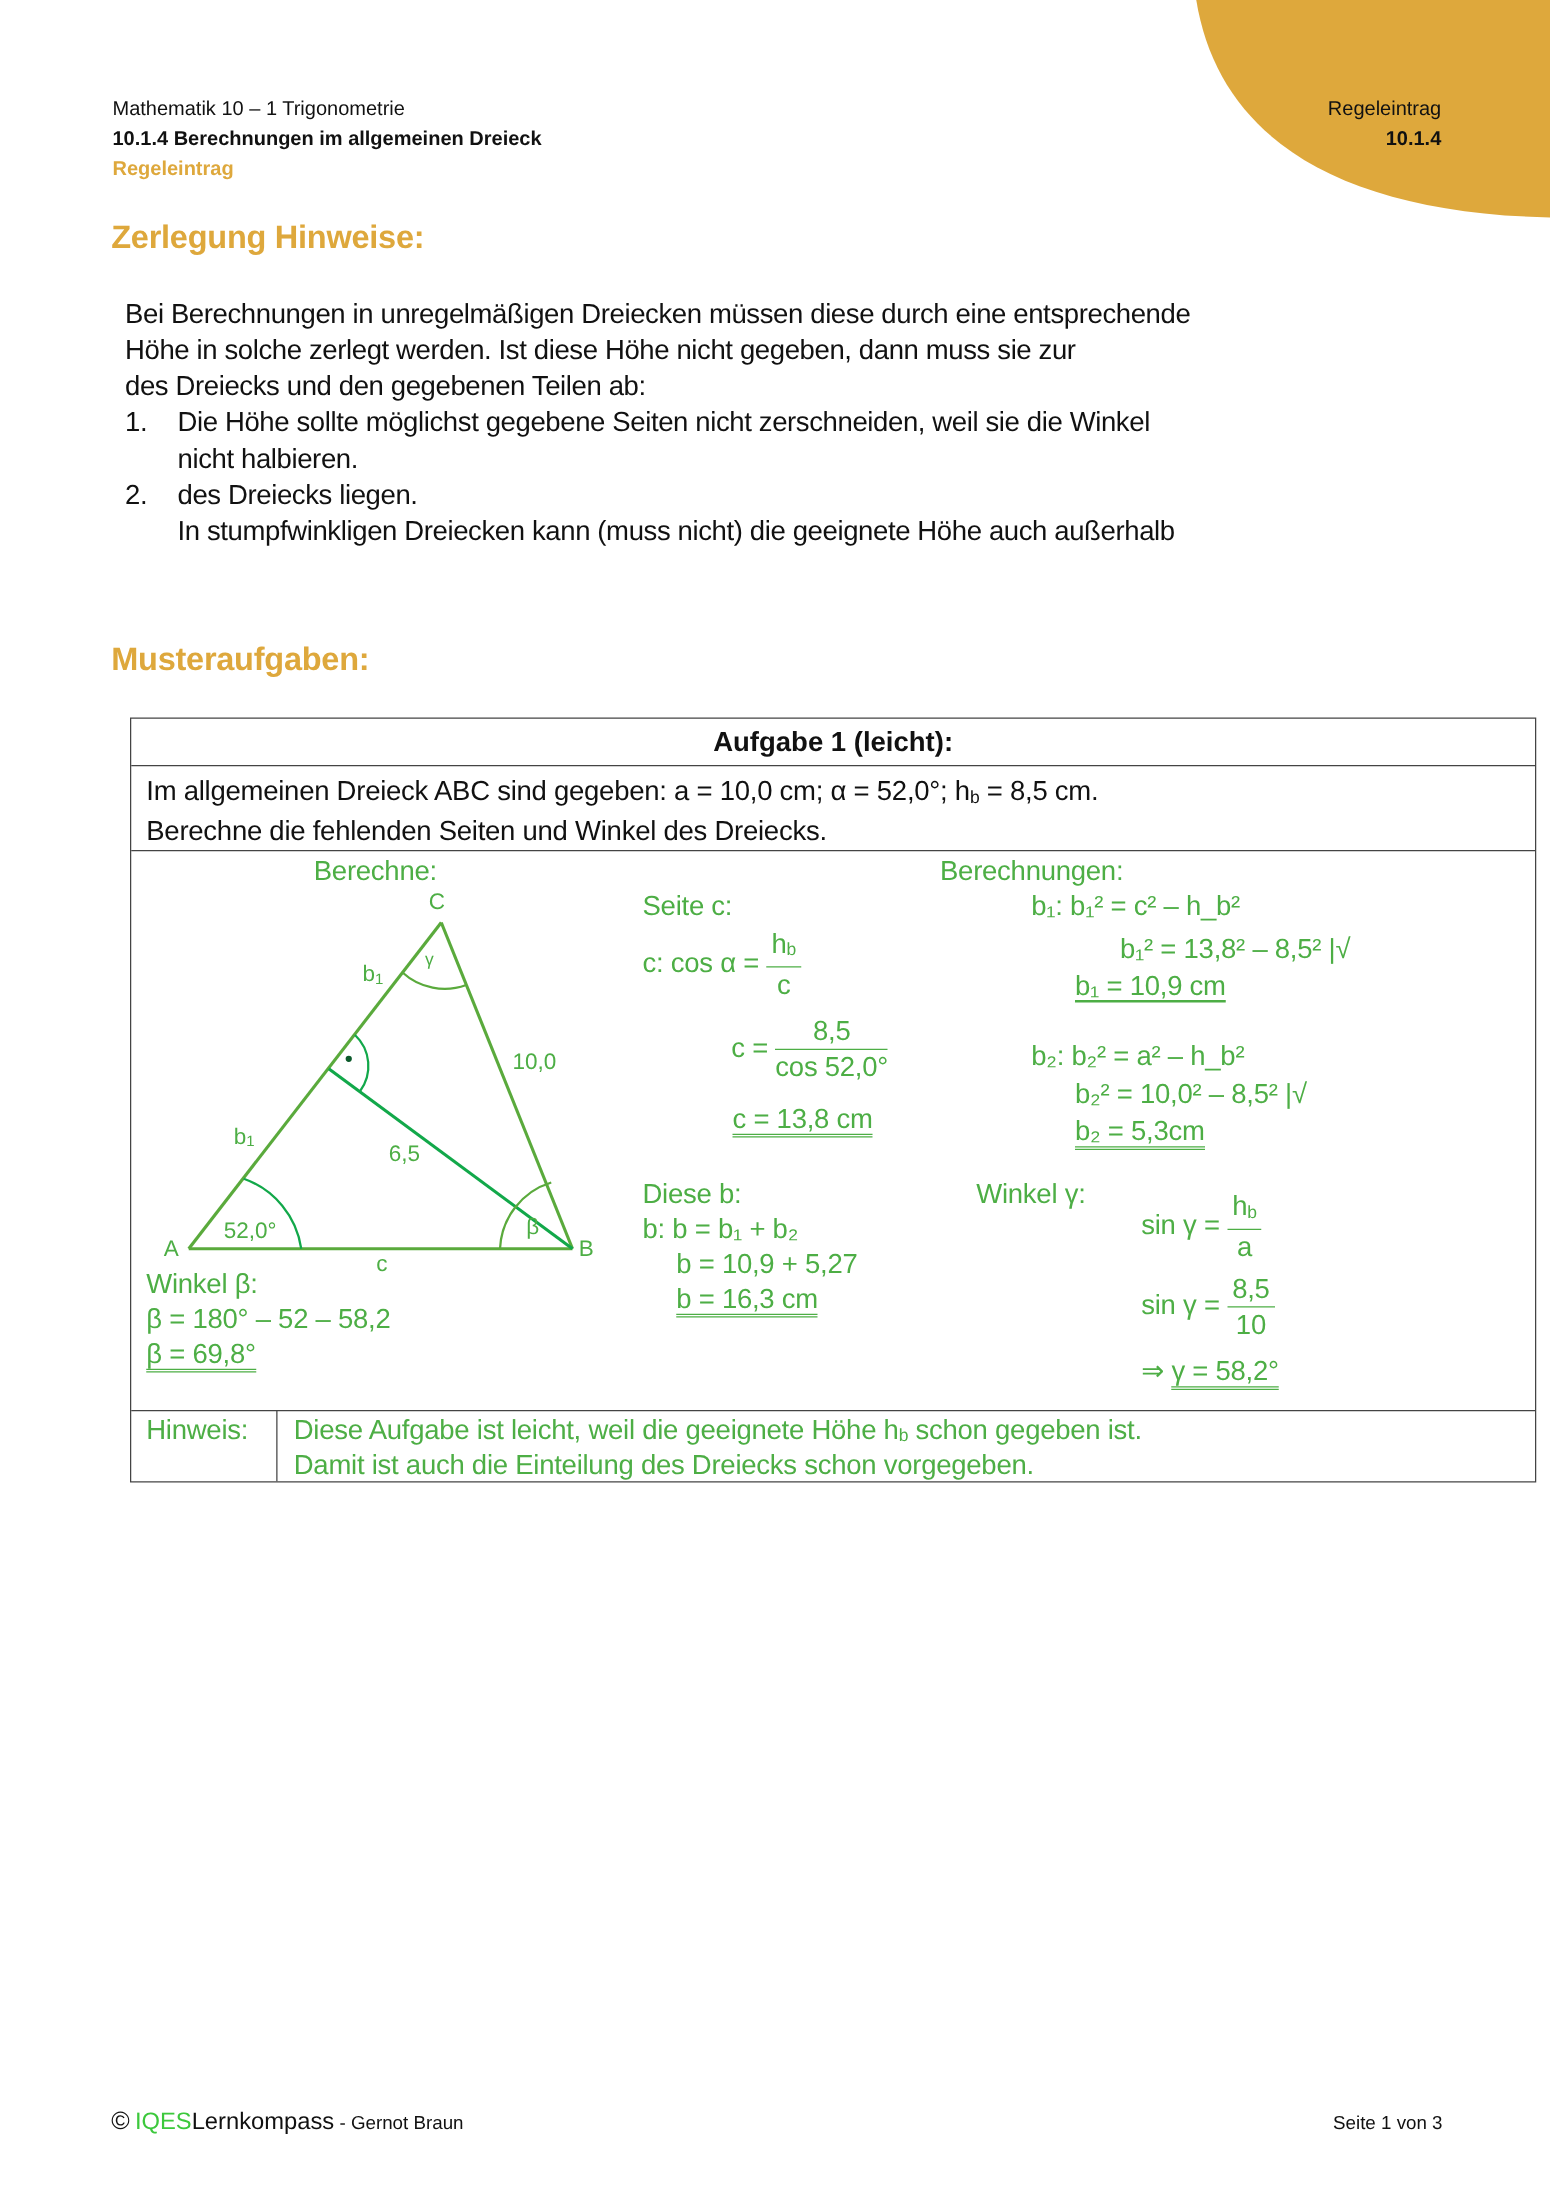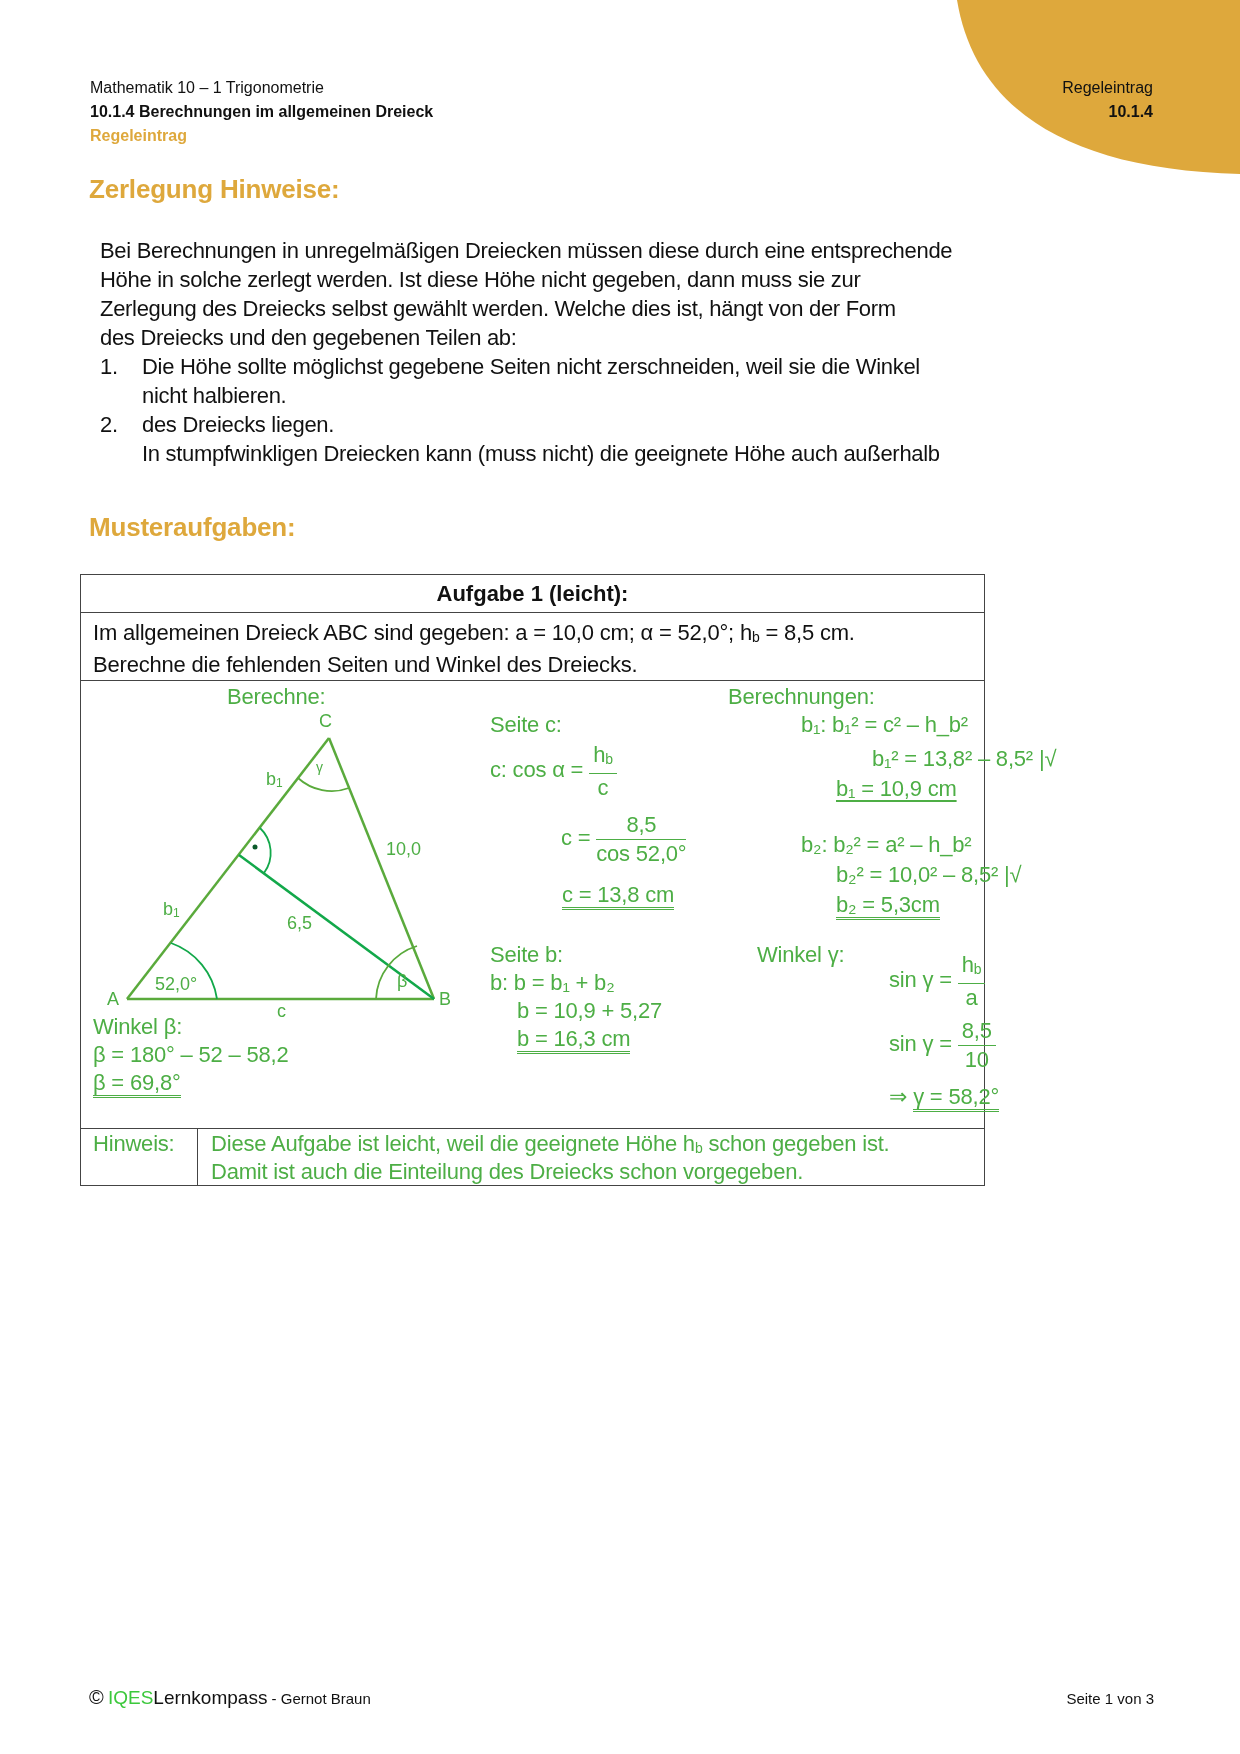--- a/index.html
+++ b/index.html
@@ -22,21 +22,21 @@
     }
     .intro {
       position: absolute; left: 100px; top: 236px; width: 1000px;
       font-size: 22px; line-height: 29px; letter-spacing: -0.3px;
     }
     .intro p { margin: 0; }
     .intro ol { margin: 0; padding: 0; list-style: none; }
     .intro li { position: relative; padding-left: 42px; }
     .intro li .num { position: absolute; left: 0; }
     .table {
-      position: absolute; left: 80px; top: 574px; width: 905px; height: 612px;
+      position: absolute; left: 104px; top: 574px; width: 1125px; height: 612px;
       border: 1.5px solid #444; box-sizing: border-box;
     }
     .hline { position: absolute; left: 0; right: 0; height: 0; border-top: 1.5px solid #444; }
     .task-title { position: absolute; left: 0; right: 0; top: 6px; text-align: center; font-size: 22px; font-weight: bold; }
     .task-desc { position: absolute; left: 12px; top: 44px; font-size: 22px; line-height: 28px; letter-spacing: -0.2px; }
     .g { color: #4DAE45; font-size: 22px; line-height: 28px; position: absolute; white-space: nowrap; letter-spacing: -0.2px; }
     .u1 { text-decoration: underline; text-underline-offset: 4px; }
     .u2 { border-bottom: 3.5px double #4DAE45; line-height: 24px; }
     sub.s { font-size: 14px; vertical-align: -2px; }
     .frac { display: inline-block; vertical-align: middle; text-align: center; }
@@ -60,21 +60,20 @@
 </div>
 <div class="abs hdr hdr-right">
   <div>Regeleintrag</div>
   <div class="bold">10.1.4</div>
 </div>
 
 <h2 class="section" style="left:89px; top:174px;">Zerlegung Hinweise:</h2>
 <div class="intro">
   <p>Bei Berechnungen in unregelmäßigen Dreiecken müssen diese durch eine entsprechende</p>
   <p>Höhe in solche zerlegt werden. Ist diese Höhe nicht gegeben, dann muss sie zur</p>
-  <p>Zerlegung des Dreiecks selbst gewählt werden. Welche dies ist, hängt von der Form</p>
   <p>des Dreiecks und den gegebenen Teilen ab:</p>
   <ol>
     <li>
       <span class="num">1.</span>
       <div>Die Höhe sollte möglichst gegebene Seiten nicht zerschneiden, weil sie die Winkel</div>
       <div>nicht halbieren.</div>
     </li>
     <li>
       <span class="num">2.</span>
       <div>des Dreiecks liegen.</div>
@@ -138,21 +137,21 @@
   </div>
   <div class="g" style="left:480px; top:236px;">
     <span>c = </span>
     <span class="frac">
       <span class="num" style="padding:0 2px;">8,5</span>
       <span class="den">cos 52,0°</span>
     </span>
   </div>
   <div class="g" style="left:481px; top:306px;"><span class="u2">c = 13,8 cm</span></div>
 
-  <div class="g" style="left:409px; top:366px;">Seite b:</div>
+  <div class="g" style="left:409px; top:366px;">Diese b:</div>
   <div class="g" style="left:409px; top:394px;">b: b = b₁ + b₂</div>
   <div class="g" style="left:436px; top:422px;">b = 10,9 + 5,27</div>
   <div class="g" style="left:436px; top:450px;"><span class="u2">b = 16,3 cm</span></div>
 
   <div class="g" style="left:647px; top:108px;">Berechnungen:</div>
   <div class="g" style="left:720px; top:136px;">b₁: b₁² = c² – h_b²</div>
   <div class="g" style="left:755px; top:170px;margin-left:36px;">b₁² = 13,8² – 8,5² |√</div>
   <div class="g" style="left:755px; top:200px;"><span class="u1">b₁ = 10,9 cm</span></div>
   <div class="g" style="left:720px; top:256px;">b₂: b₂² = a² – h_b²</div>
   <div class="g" style="left:755px; top:286px;">b₂² = 10,0² – 8,5² |√</div>

